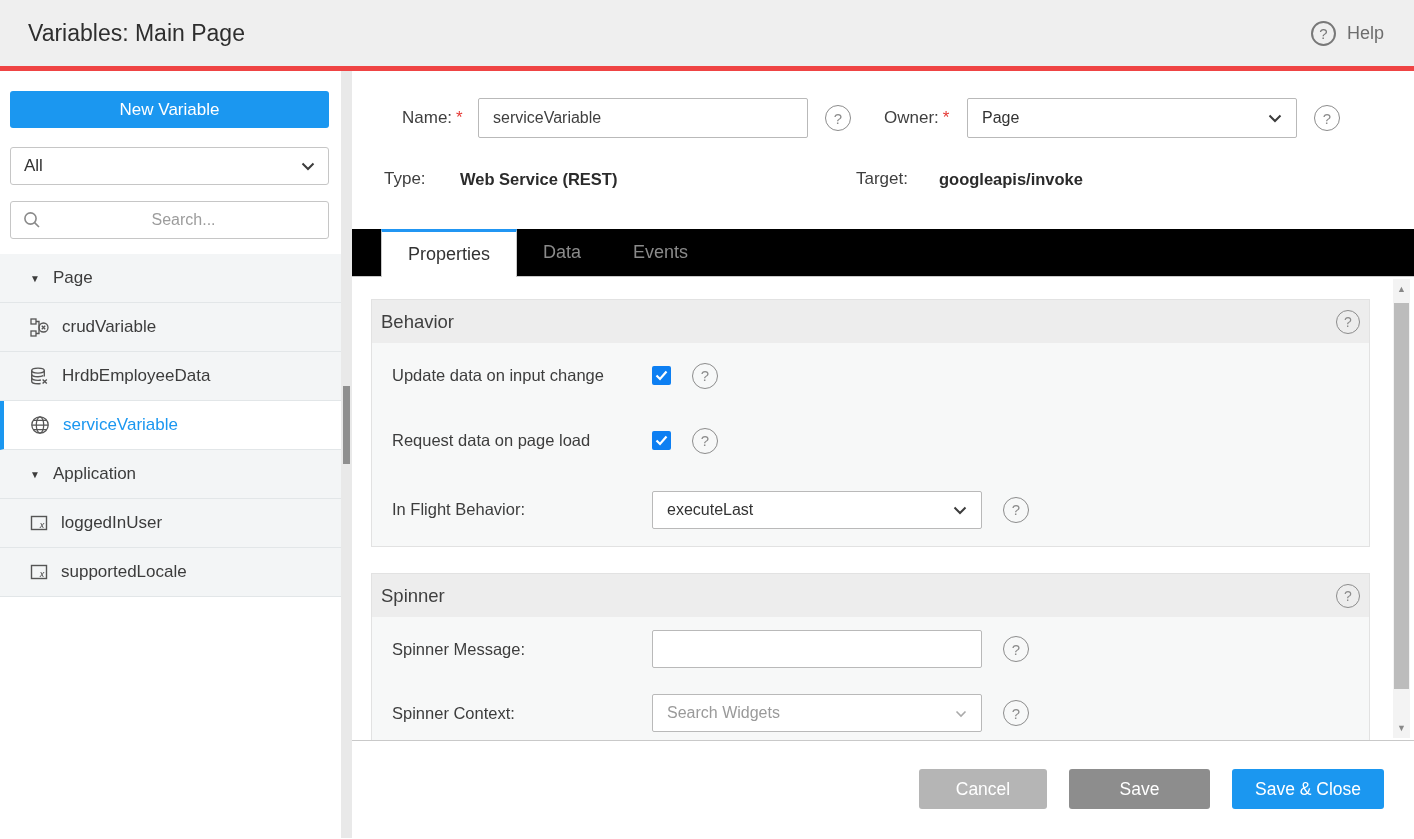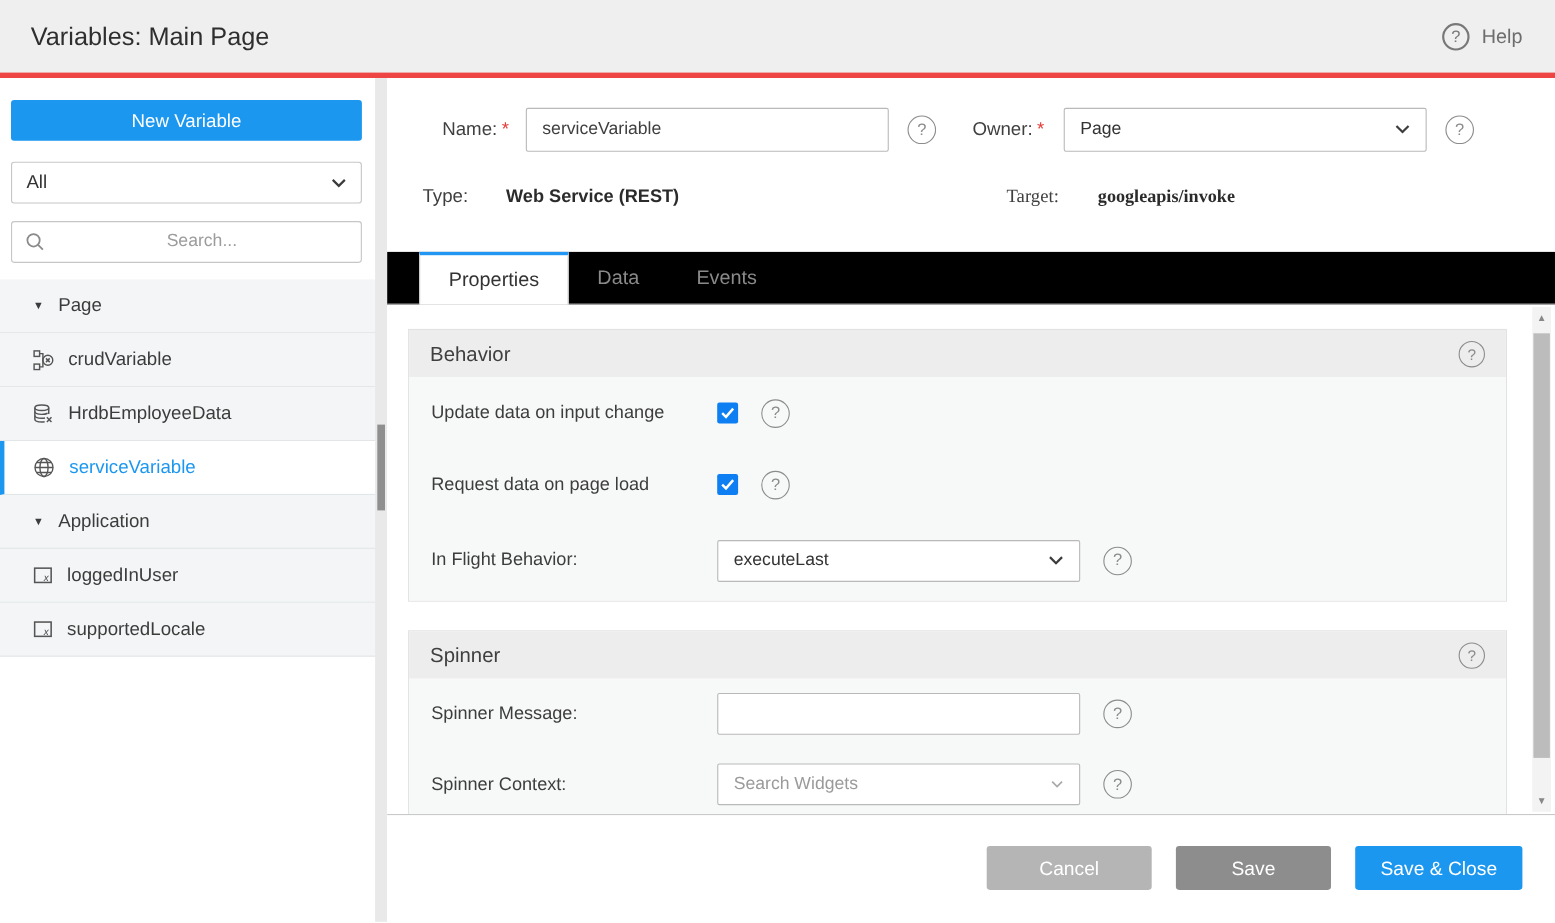--- a/index.html
+++ b/index.html
@@ -58,38 +58,38 @@
   .f-label .req { color:#e53935; margin-left:4px; }
   .lbl-box1 { width:76px; flex:none; }
   .lbl-box2 { width:83px; flex:none; }
   .text-input { width:330px; height:40px; border:1px solid #b9b9b9; border-radius:2px;
     padding:0 14px; font-size:16px; font-family:inherit; color:#3f3f3f; }
   .fake-select { width:330px; height:40px; border:1px solid #b9b9b9; border-radius:2px;
     background:#fff; display:flex; align-items:center; justify-content:space-between;
     padding:0 14px; font-size:16px; color:#333; cursor:pointer; }
   .f-q { margin-left:17px; }
   .f-row2 { position:absolute; top:98px; left:32px; display:flex; align-items:center; }
-  .f-row2.col2 { left:563px;font-family:Liberation Serif, serif; }
+  .f-row2.col2 { left:504px; }
   .f-value { font-size:16.5px; font-weight:700; color:#2b2b2b; }
 
   
   .tabbar { height:48px; background:#000000; border-bottom:1px solid #c9c9c9;
     display:flex; padding-left:29px; }
   .tab { padding:0 26px; display:flex; align-items:center; font-size:18px;
     color:#8a8a8a; cursor:pointer; }
   .tab.active { background:#fff; color:#333; border-top:3px solid #2196f3;
     border-left:1px solid #c9c9c9; border-right:1px solid #c9c9c9; margin-bottom:-1px; }
 
   
   .scroll-area { height:464px; border-bottom:1px solid #c9c9c9; overflow:hidden;
     position:relative; padding:22px 44px 0 19px; }
   .section { width:999px; border:1px solid #e2e2e2; }
   .section + .section { margin-top:26px; }
   .section-header { height:43px; background:#ededed; display:flex; align-items:center;
-    padding:0 19px; font-size:18.5px; color:#3f3f3f; }
+    padding:0 9px; font-size:18.5px; color:#3f3f3f; }
   .section-header .q-icon { margin-left:auto; width:24px; height:24px; font-size:14px; }
   .section-body { background:#f7f8f8; }
   .prop-row { display:flex; align-items:center; padding-left:20px; }
   .prop-row.h65 { height:65px; }
   .prop-row.h73 { height:73px; }
   .prop-row.h64 { height:64px; }
   .prop-label { width:260px; flex:none; font-size:16.5px; color:#3d3d3d; }
   .prop-ctrl { display:flex; align-items:center; gap:21px; }
   .checkbox { width:19px; height:19px; background:#0d7ff2; border-radius:2px;
     display:flex; align-items:center; justify-content:center; cursor:pointer; }
@@ -103,21 +103,21 @@
     font-size:9px; color:#888; }
   .ct-arrow.up { top:5px; }
   .ct-arrow.down { bottom:5px; }
   .ct-thumb { position:absolute; top:24px; left:1px; width:15px; height:386px; background:#bcbcbc; }
 
   
   .footer { height:96px; display:flex; align-items:center; justify-content:flex-end;
     gap:22px; padding-right:30px; background:#fff; }
   .btn { height:40px; border:none; border-radius:3px; color:#fff; font-size:17.5px;
     font-family:inherit; cursor:pointer; }
-  .btn-cancel { width:150px; background:#b5b5b5; }
+  .btn-cancel { width:128px; background:#b5b5b5; }
   .btn-save { width:141px; background:#8d8d8d; }
   .btn-saveclose { width:152px; background:#1b97f0; }
 </style>
 </head>
 <body>
 
 <div class="header">
   <div class="header-title">Variables: Main Page</div>
   <div class="header-help">
     <span class="q-circle"></span>

